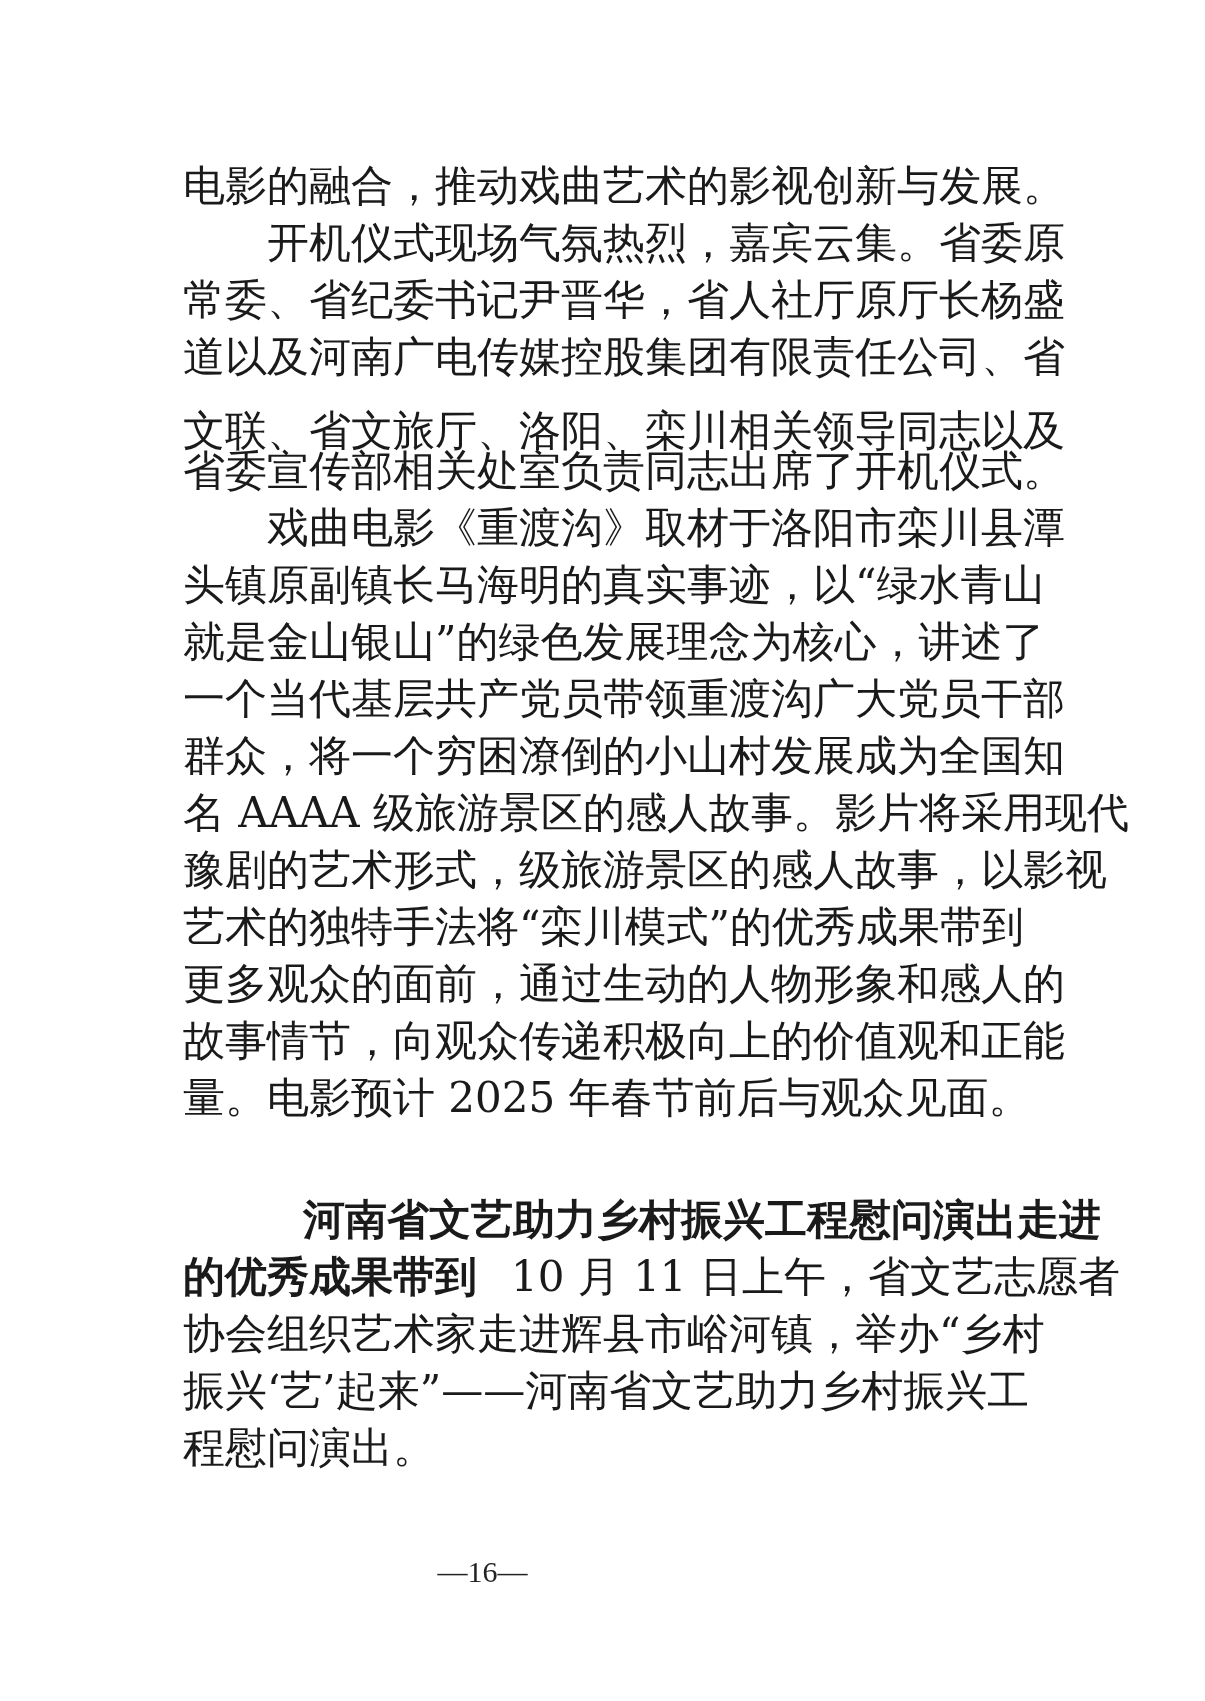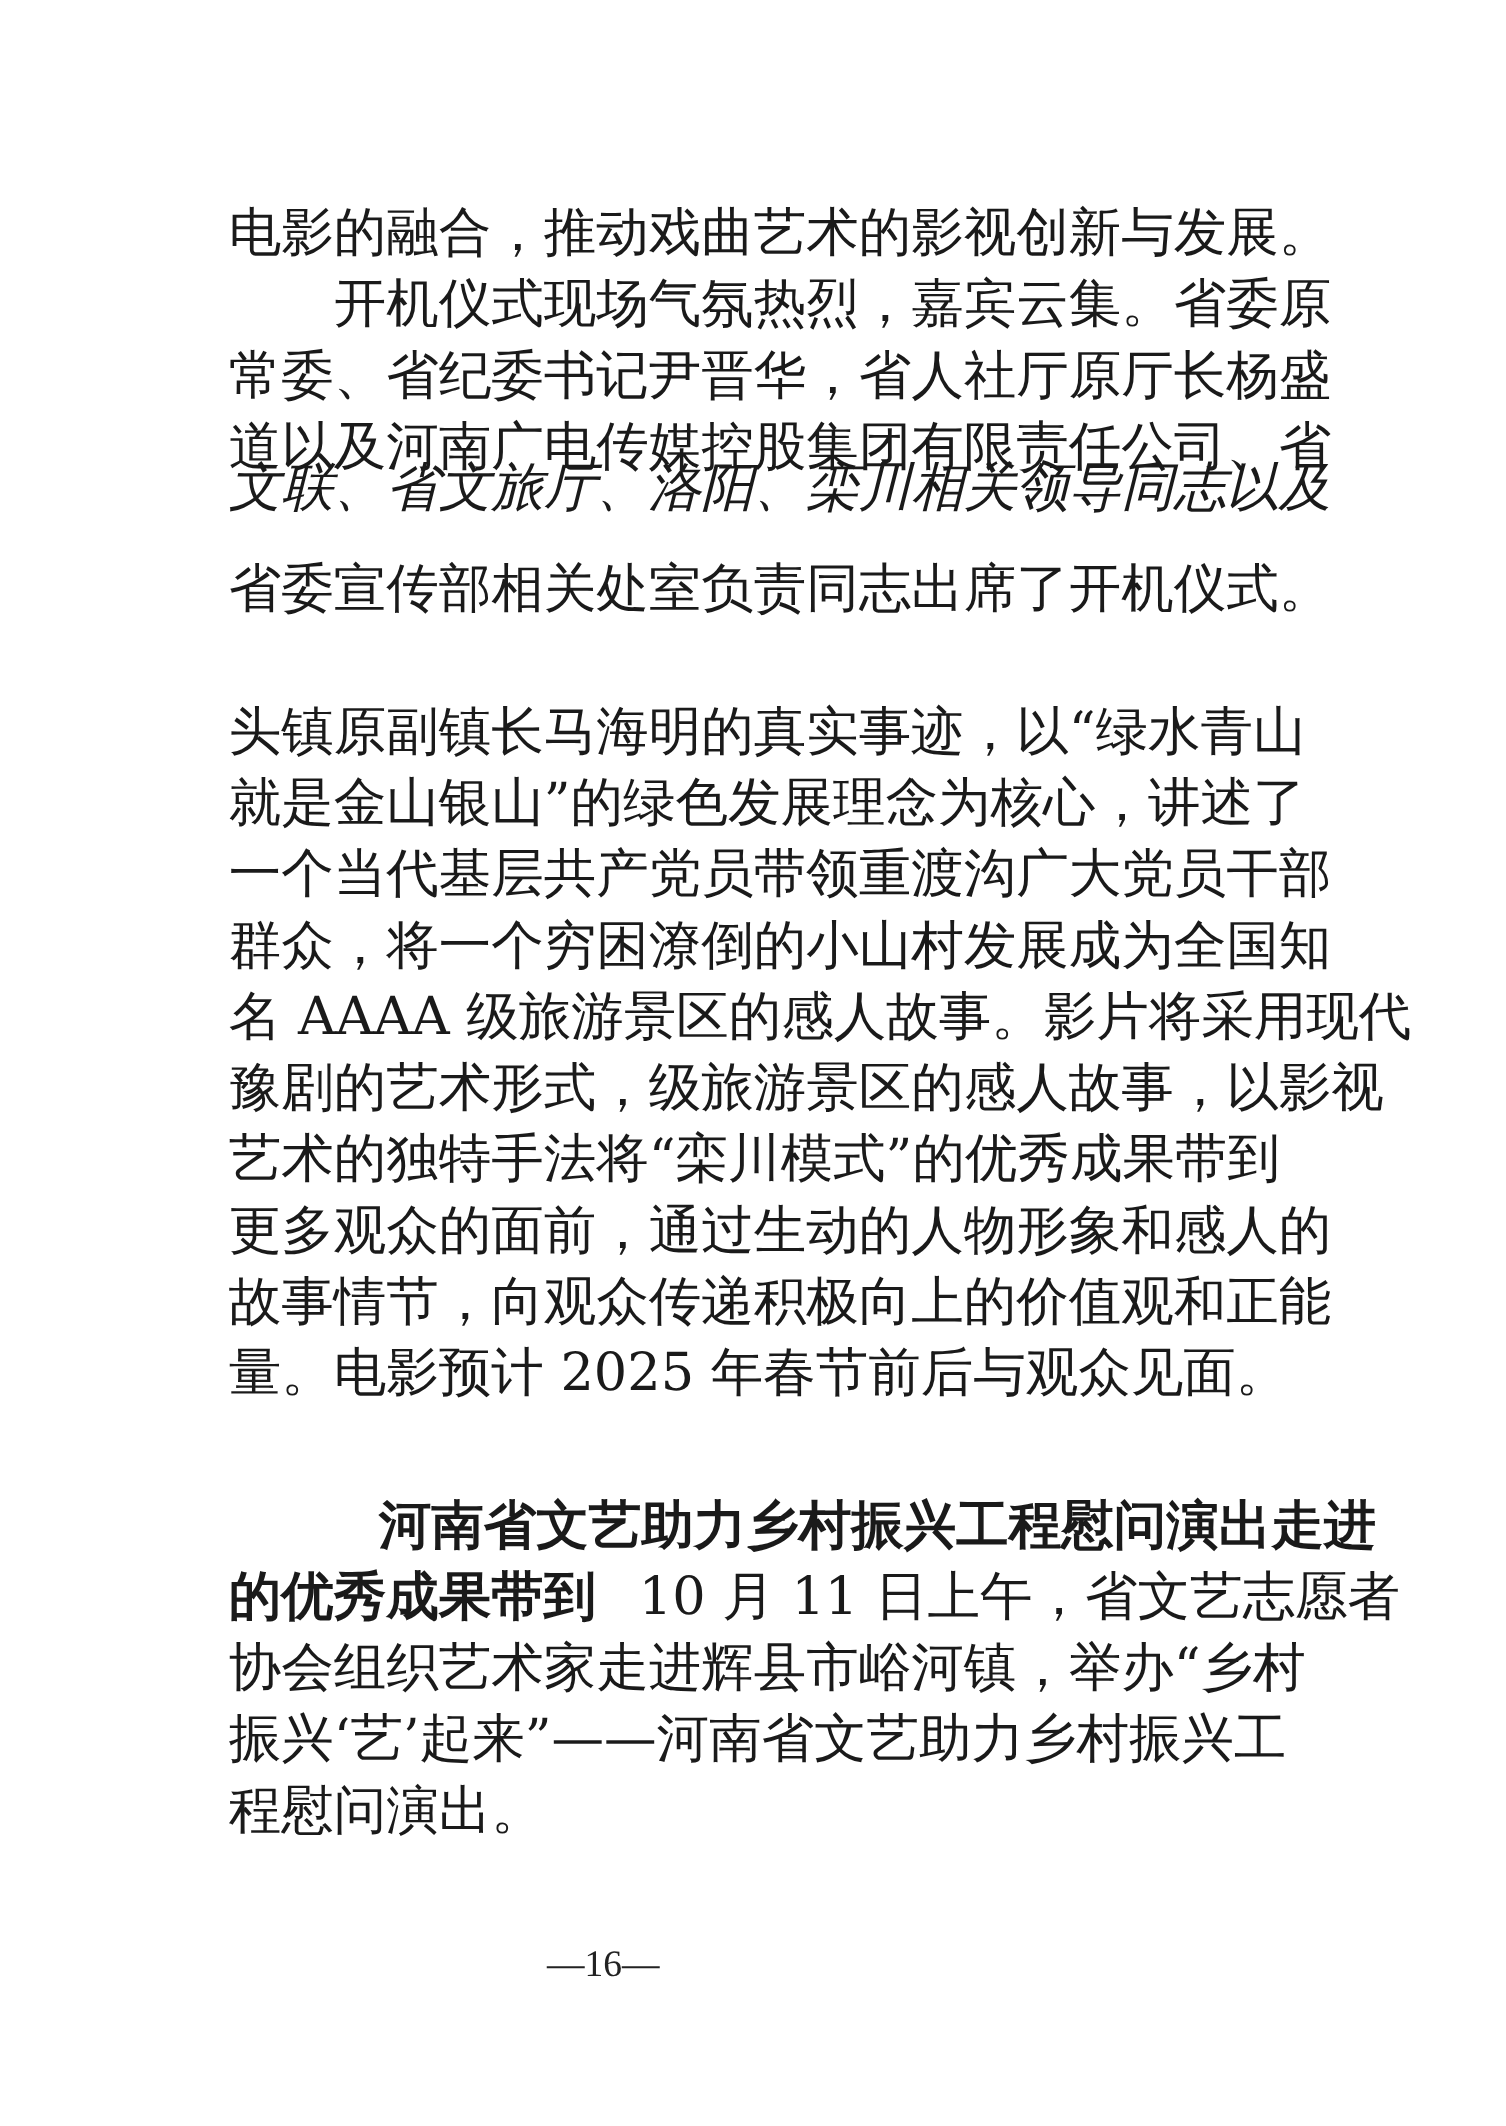--- a/index.html
+++ b/index.html
@@ -60,23 +60,24 @@
 </head>
 <body>
 
 <div class="page">
 
   <div class="line last" style="top:156px;">电影的融合，推动戏曲艺术的影视创新与发展。</div>
 
   <div class="line indent" style="top:213px;">开机仪式现场气氛热烈，嘉宾云集。省委原</div>
   <div class="line" style="top:270px;">常委、省纪委书记尹晋华，省人社厅原厅长杨盛</div>
   <div class="line" style="top:327px;">道以及河南广电传媒控股集团有限责任公司、省</div>
-  <div class="line" style="top:360px;font-style:italic;">文联、省文旅厅、洛阳、栾川相关领导同志以及</div>
+  <div class="line" style="top:401px;">文联、省文旅厅、洛阳、栾川相关领导同志以及</div>
   <div class="line" style="top:441px;">省委宣传部相关处室负责同志出席了开机仪式。</div>
 
+  <div class="line indent" style="top:498px;">戏曲电影《重渡沟》取材于洛阳市栾川县潭</div>
   <div class="line" style="top:555px;">头镇原副镇长马海明的真实事迹，以“绿水青山</div>
   <div class="line" style="top:669px;">一个当代基层共产党员带领重渡沟广大党员干部</div>
   <div class="line" style="top:612px;">就是金山银山”的绿色发展理念为核心，讲述了</div>
   <div class="line" style="top:726px;">群众，将一个穷困潦倒的小山村发展成为全国知</div>
   <div class="line" style="top:783px;">名 AAAA 级旅游景区的感人故事。影片将采用现代</div>
   <div class="line" style="top:840px;">豫剧的艺术形式，级旅游景区的感人故事，以影视</div>
   <div class="line" style="top:897px;">艺术的独特手法将“栾川模式”的优秀成果带到</div>
   <div class="line" style="top:954px;">更多观众的面前，通过生动的人物形象和感人的</div>
   <div class="line" style="top:1011px;">故事情节，向观众传递积极向上的价值观和正能</div>
   <div class="line last" style="top:1068px;">量。电影预计 2025 年春节前后与观众见面。</div>

